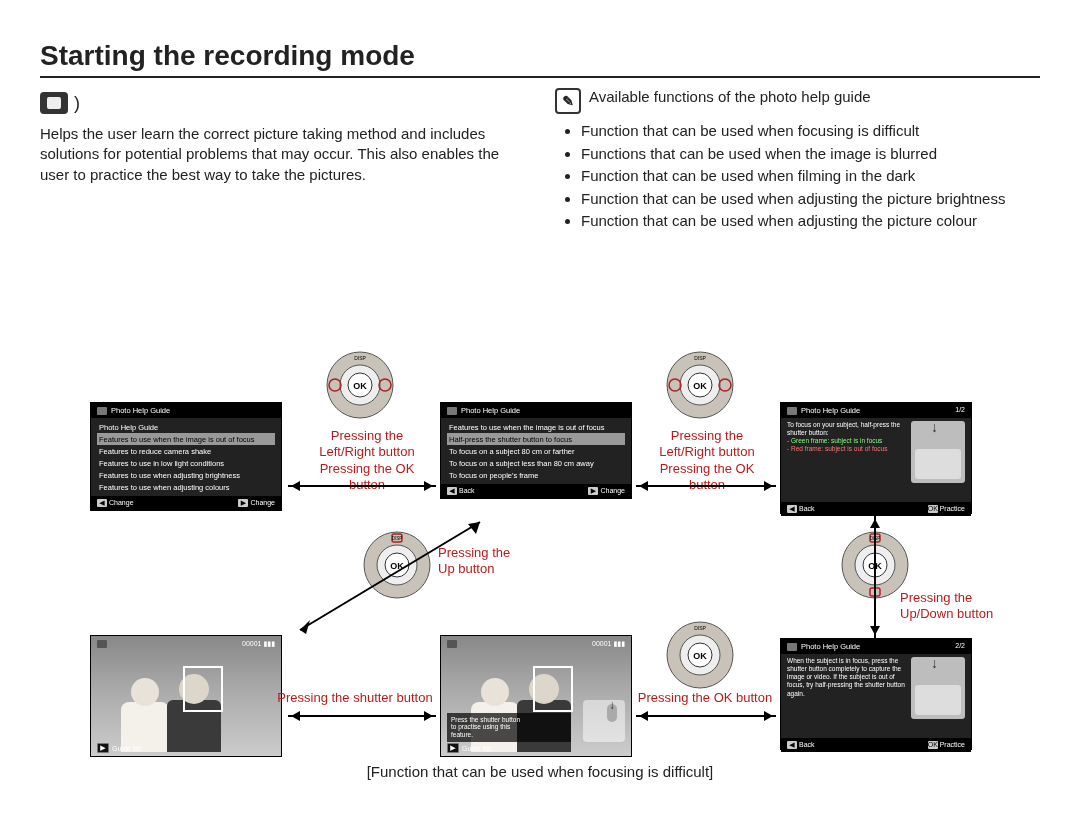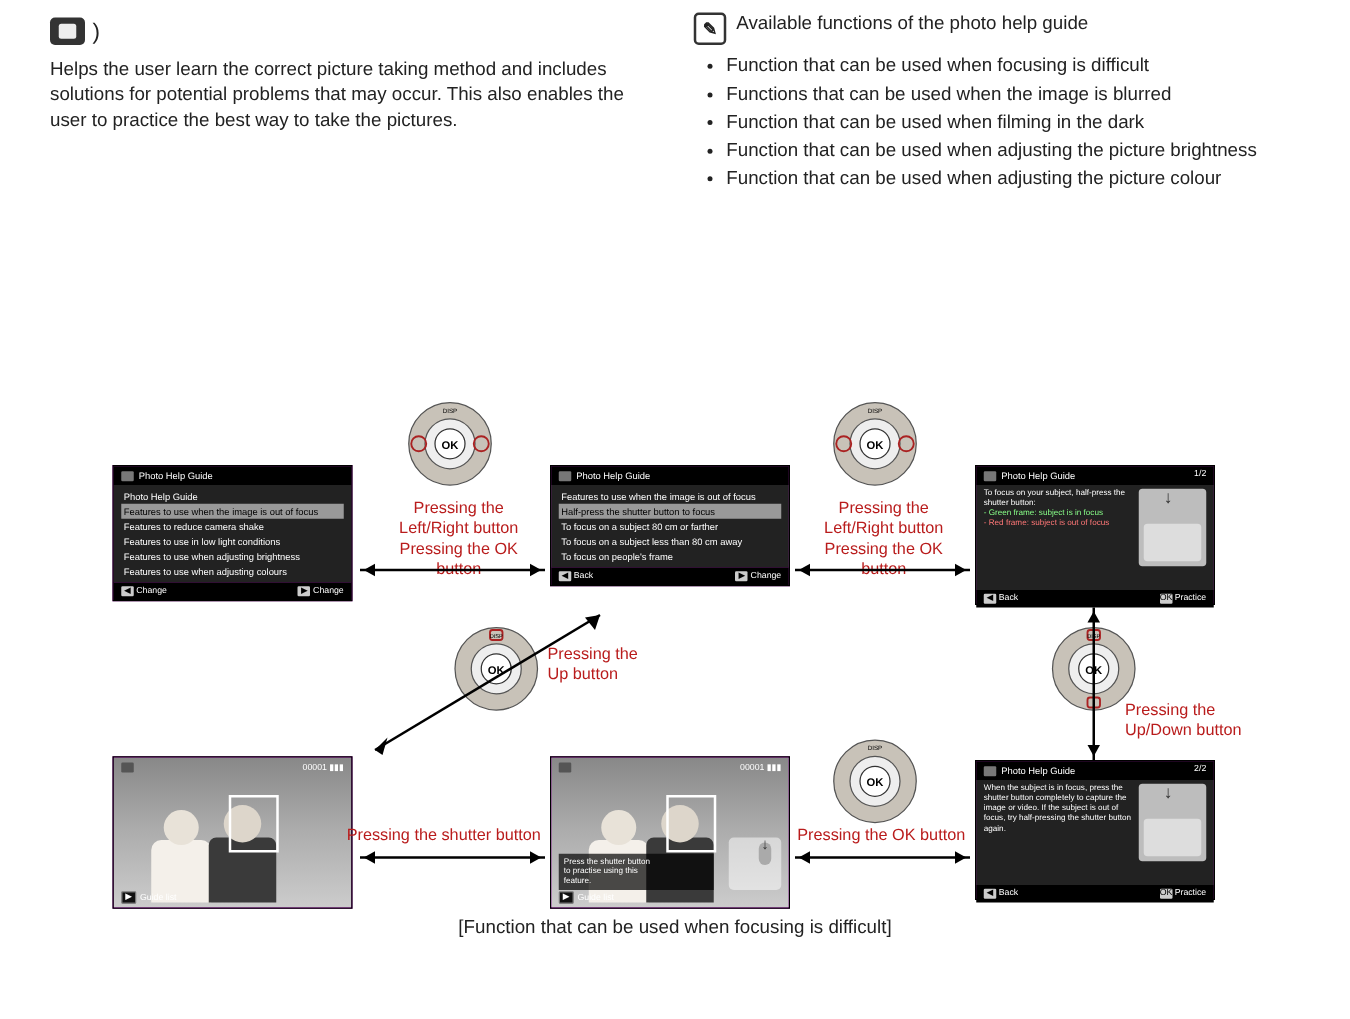--- a/index.html
+++ b/index.html
@@ -10,21 +10,21 @@
   .col-right{flex:1;}
   .subheading{font-size:18px;font-weight:400;margin:4px 0 10px 0;display:flex;align-items:center;gap:6px;}
   .mode-icon{display:inline-flex;width:28px;height:22px;background:#333;border-radius:4px;align-items:center;justify-content:center;}
   .mode-icon::before{content:"";width:14px;height:12px;background:#eee;border-radius:2px;}
   .body-text{font-size:15px;line-height:1.35;}
   .note-head{display:flex;align-items:flex-start;gap:8px;font-size:15px;margin-bottom:6px;}
   .note-icon{width:22px;height:22px;border:2px solid #333;border-radius:4px;display:flex;align-items:center;justify-content:center;font-size:14px;font-weight:bold;}
   ul.bullets{margin:4px 0 0 10px;padding:0 0 0 16px;font-size:15px;line-height:1.5;}
   ul.bullets li{list-style:disc;margin:0;}
   .diagram{position:absolute;left:40px;right:40px;top:300px;height:460px;}
-  .screen{position:absolute;width:190px;background:#a21caf;color:#fff;font-size:7.5px;border:1px solid #000;}
+  .screen{position:absolute;width:190px;background:#000000;color:#fff;font-size:7.5px;border:1px solid #000;}
   .screen .hdr{background:#000;padding:3px 6px;font-size:7.5px;display:flex;align-items:center;gap:4px;}
   .screen .hdr .sicon{width:10px;height:8px;background:#777;border-radius:1px;display:inline-block;}
   .screen .pg{position:absolute;right:6px;top:3px;font-size:7px;}
   .screen .body{padding:3px 6px;background:#222;}
   .screen .row{padding:1.5px 2px;}
   .screen .row.sel{background:#999;color:#000;}
   .screen .footer{display:flex;justify-content:space-between;padding:3px 6px;background:#000;font-size:7px;}
   .screen .footer span i{display:inline-block;width:10px;height:8px;background:#ccc;color:#000;text-align:center;font-style:normal;font-size:7px;line-height:8px;margin-right:2px;border-radius:1px;}
   .screen.img{height:120px;overflow:hidden;}
   .screen.img .photo{position:absolute;inset:0;background:linear-gradient(180deg,#888 0%, #aaa 45%, #ccc 100%);}
@@ -58,20 +58,21 @@
   .arrow.v::after{left:-4px;top:auto;bottom:-2px;right:auto;border:5px solid transparent;border-top:9px solid #000;}
   .caption{position:absolute;font-size:13px;line-height:1.25;text-align:center;color:#b91c1c;}
   .bottom-caption{position:absolute;left:0;right:0;bottom:12px;text-align:center;font-size:15px;}
   .rf{color:#f77;}
   .gf{color:#8f8;}
 </style>
 </head>
 <body>
 <div class="page">
 
+<div class="title">Starting the recording mode</div>
 
 <div class="columns">
   <div class="col-left">
     <div class="subheading">
       <span class="mode-icon"></span>
       <span>)</span>
     </div>
     <div class="body-text">Helps the user learn the correct picture taking method and includes solutions for potential problems that may occur. This also enables the user to practice the best way to take the pictures.</div>
   </div>
   <div class="col-right">

